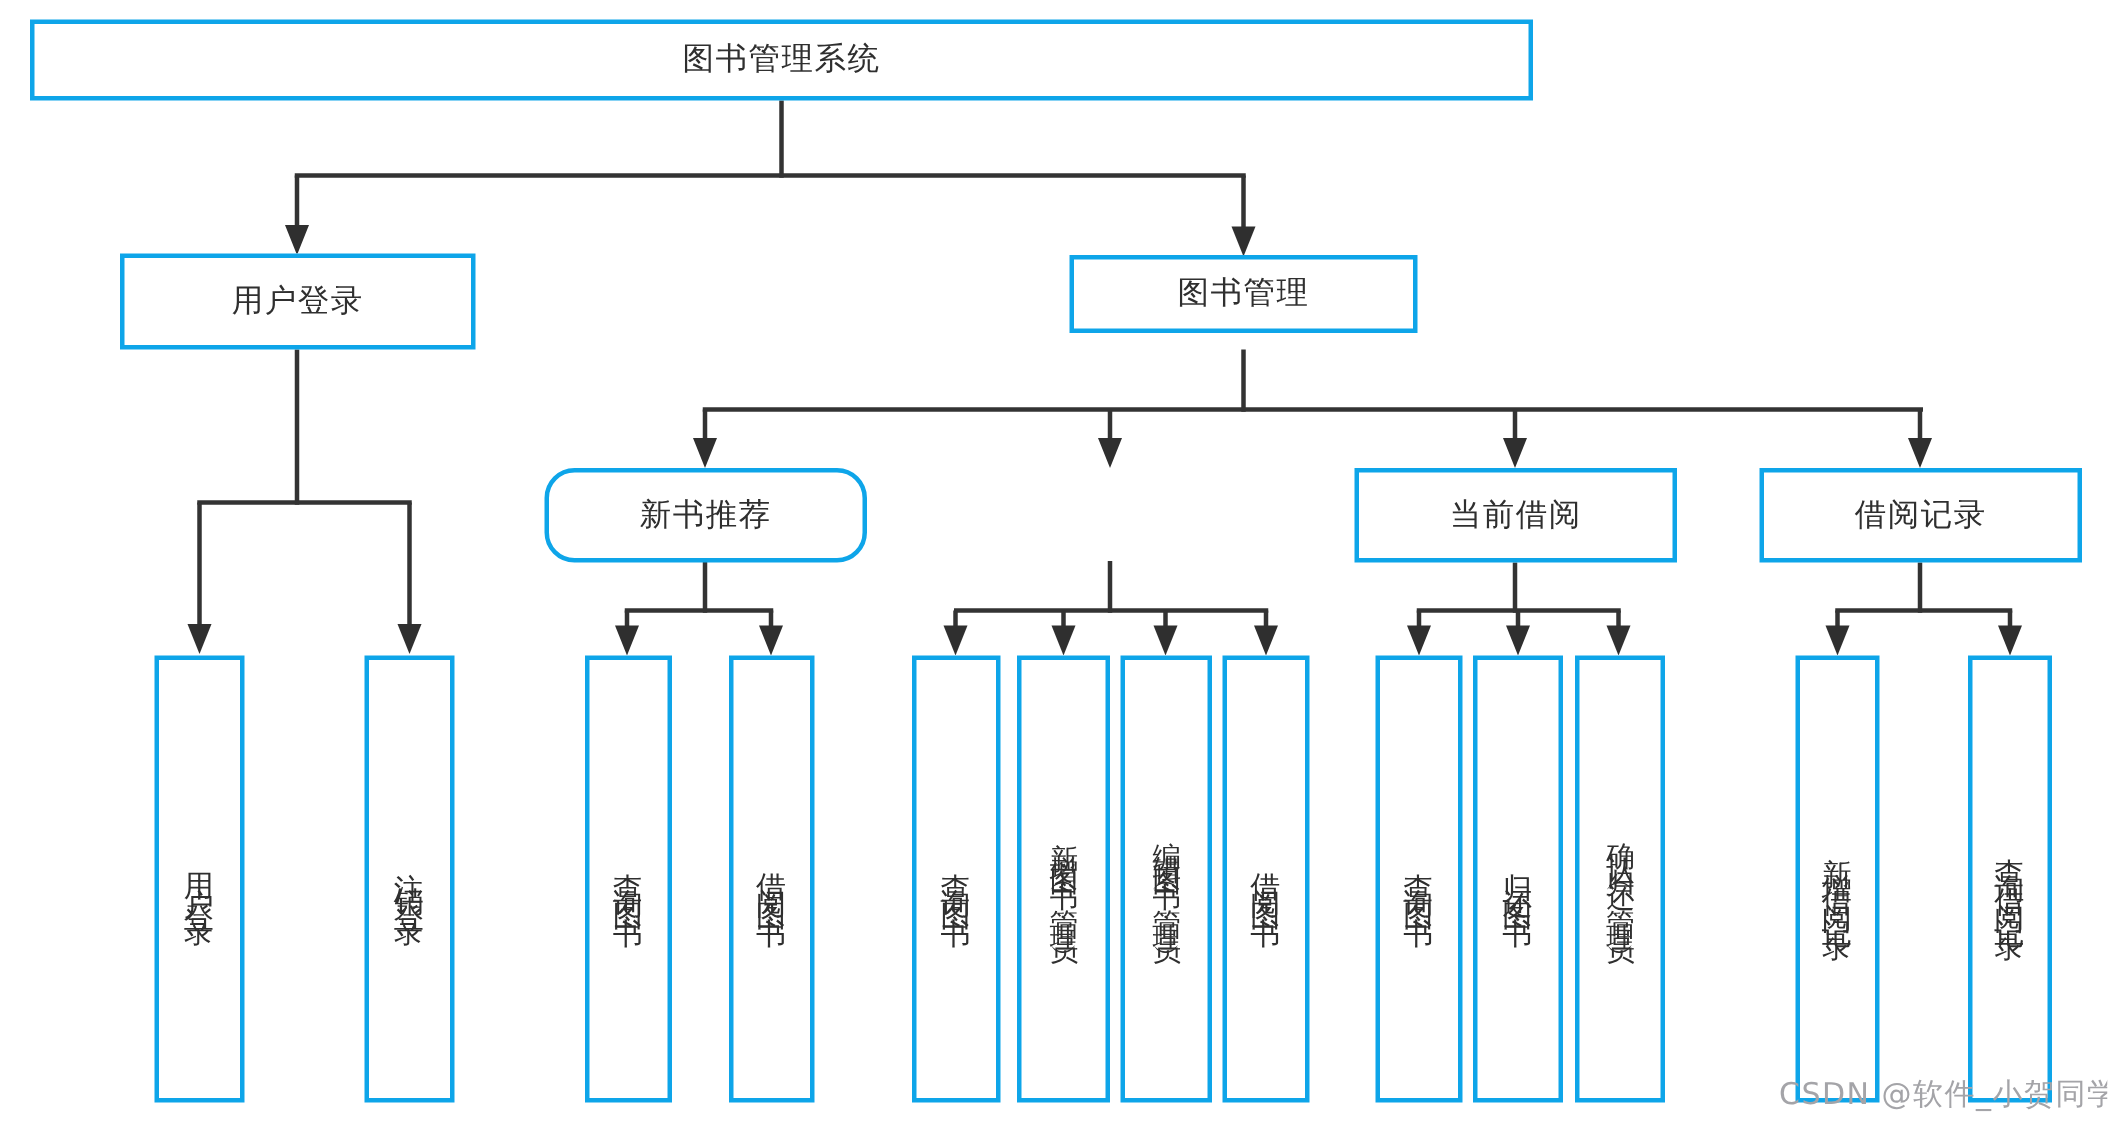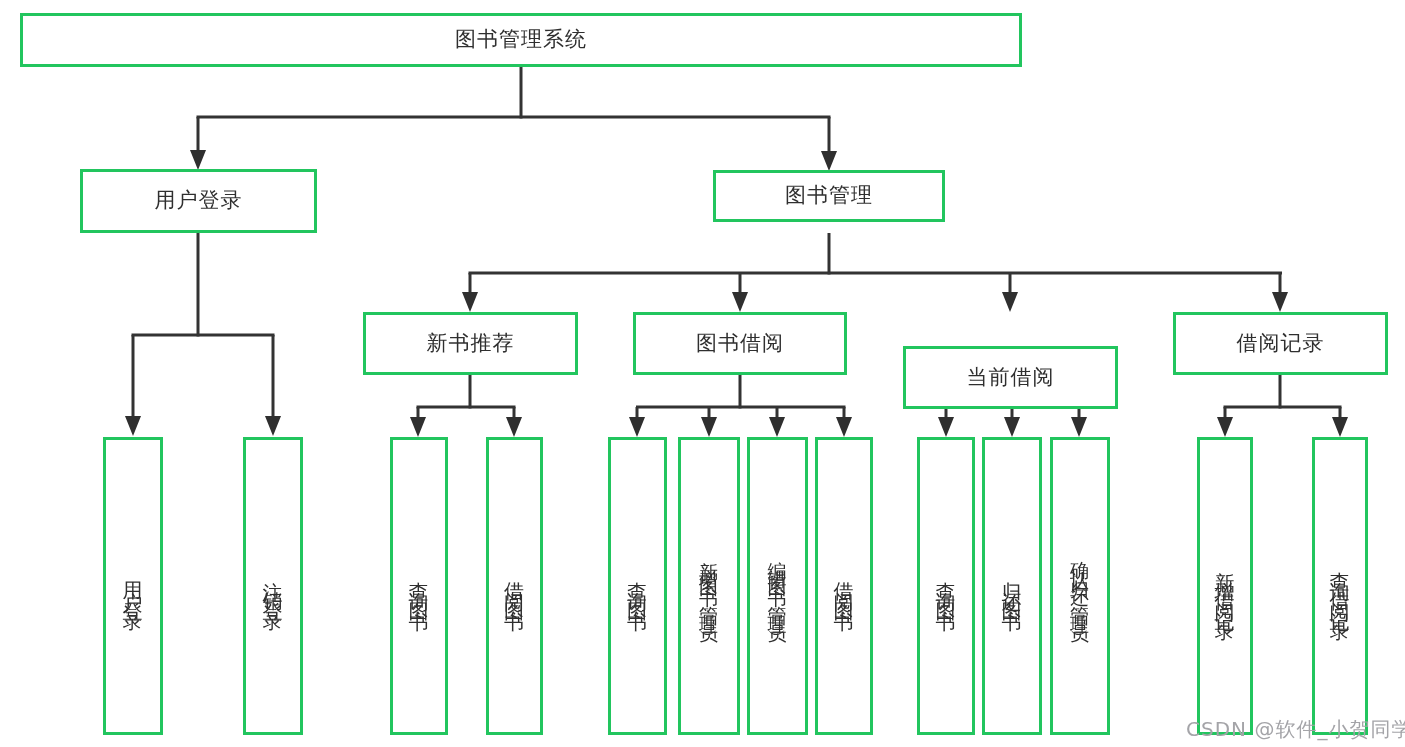--- a/index.html
+++ b/index.html
@@ -15,21 +15,21 @@
   .connectors {
     position: absolute;
     left: 0; top: 0;
     width: 1405px; height: 747px;
     pointer-events: none;
   }
   .box {
     position: absolute;
     box-sizing: border-box;
     background: #ffffff;
-    border: 3px solid #22c55e;
+    border: 3px solid #0ea5e9;
     display: flex;
     align-items: center;
     justify-content: center;
     text-align: center;
     font-size: 21px;
     letter-spacing: 1px;
     color: #2f2f2f;
     line-height: 1.2;
     white-space: nowrap;
   }
@@ -41,23 +41,23 @@
     text-orientation: mixed;
     font-size: 20px;
     letter-spacing: 10px;
     white-space: normal;
   }
   .vbox.long { letter-spacing: 9px; font-size: 19px; }
   
   .n-root   { left: 20px;   top: 13px;  width: 1002px; height: 54px; }
   .n-login  { left: 80px;   top: 169px; width: 237px;  height: 64px; }
   .n-mgmt   { left: 713px;  top: 170px; width: 232px;  height: 52px; }
-  .n-l3-a   { left: 363px;  top: 312px; width: 215px; }
+  .n-l3-a   { left: 363px;  top: 312px; width: 215px; border-radius: 20px; }
   .n-l3-b   { left: 633px;  top: 312px; width: 214px; }
-  .n-l3-c   { left: 903px;  top: 312px; width: 215px; margin-top: 34px; }
+  .n-l3-c   { left: 903px;  top: 312px; width: 215px; }
   .n-l3-d   { left: 1173px; top: 312px; width: 215px; text-align: right; }
   .leaf-1  { left: 103px;  width: 60px; }
   .leaf-2  { left: 243px;  width: 60px; }
   .leaf-3  { left: 390px;  width: 58px; }
   .leaf-4  { left: 486px;  width: 57px; }
   .leaf-5  { left: 608px;  width: 59px; }
   .leaf-6  { left: 678px;  width: 62px; }
   .leaf-7  { left: 747px;  width: 61px; }
   .leaf-8  { left: 815px;  width: 58px; }
   .leaf-9  { left: 917px;  width: 58px; }
@@ -147,21 +147,20 @@
       <polygon points="1332,417 1348,417 1340,437"></polygon>
     </g>
   </svg>
 
   <div class="box hbox n-root">图书管理系统</div>
 
   <div class="box hbox n-login">用户登录</div>
   <div class="box hbox n-mgmt">图书管理</div>
 
   <div class="box hbox n-l3-a">新书推荐</div>
-  <div class="box hbox n-l3-b">图书借阅</div>
   <div class="box hbox n-l3-c">当前借阅</div>
   <div class="box hbox n-l3-d">借阅记录</div>
 
   <div class="box vbox leaf-1">用户登录</div>
   <div class="box vbox leaf-2">注销登录</div>
 
   <div class="box vbox leaf-3">查询图书</div>
   <div class="box vbox leaf-4">借阅图书</div>
 
   <div class="box vbox leaf-5">查询图书</div>

